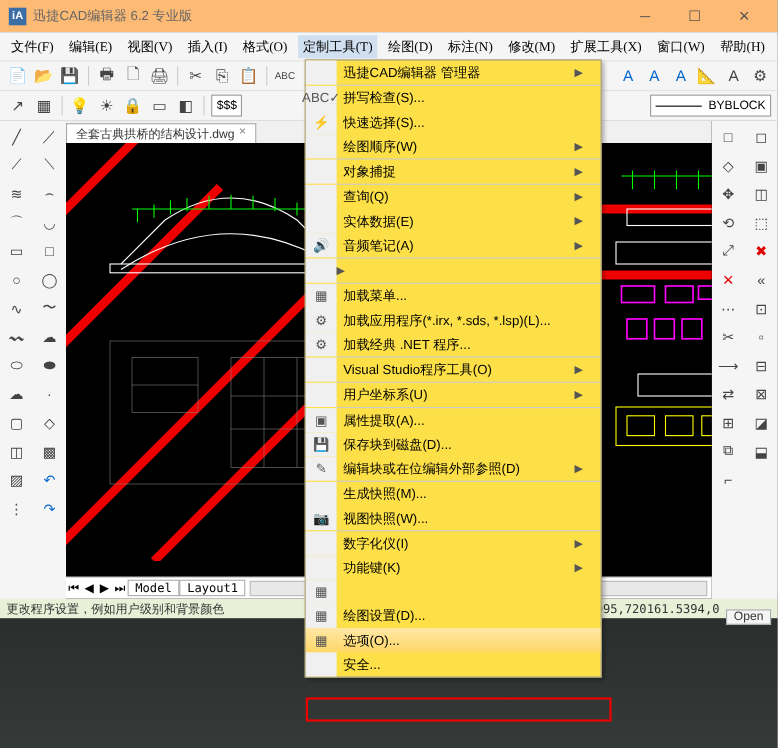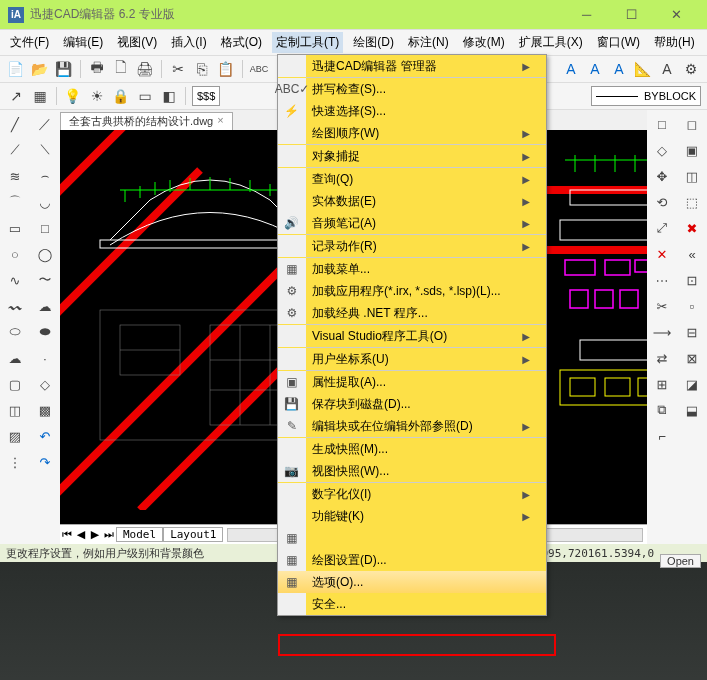--- a/index.html
+++ b/index.html
@@ -1,24 +1,24 @@
 <!DOCTYPE html>
 <html><head>
 <meta charset="utf-8">
 <style>
   * { box-sizing: border-box; margin: 0; padding: 0; }
   body { font-family: "Microsoft YaHei", "SimSun", sans-serif; font-size: 12px; background: #f0f0f0; overflow: hidden; width: 707px; height: 680px; position: relative; }
   
-  .titlebar { height: 30px; background: #bef264; display: flex; align-items: center; padding: 0 8px; border-bottom: 1px solid #ddd; }
+  .titlebar { height: 30px; background: #fdba74; display: flex; align-items: center; padding: 0 8px; border-bottom: 1px solid #ddd; }
   .titlebar .logo { width: 16px; height: 16px; background: #3b6ea5; margin-right: 6px; display:flex;align-items:center;justify-content:center;color:#fff;font-size:10px;font-weight:bold;}
   .titlebar .title { flex: 1; color: #666; }
   .titlebar .winbtn { width: 45px; height: 28px; display: flex; align-items: center; justify-content: center; color: #555; font-size: 13px; cursor: pointer; }
   
   .menubar { background: #f5f5f5; padding: 2px 6px; display: flex; flex-wrap: wrap; align-items: center; gap: 6px; border-bottom: 1px solid #ddd; }
-  .menubar .menuitem { padding: 2px 4px; cursor: pointer; }
+  .menubar .menuitem { padding: 2px 4px; cursor: pointer; font-family: Liberation Serif, serif; }
   .menubar .menuitem.active { background: #d0e0f0; }
   
   .toolbar { background: #f5f5f5; padding: 3px 6px; display: flex; align-items: center; gap: 4px; border-bottom: 1px solid #ddd; flex-wrap: nowrap; overflow: hidden; }
   .toolbtn { width: 20px; height: 20px; display: flex; align-items: center; justify-content: center; cursor: pointer; font-size: 14px; color: #444; }
   .toolsep { width: 1px; height: 18px; background: #ccc; margin: 0 2px; }
   
   .toolbar2 { background: #f5f5f5; padding: 3px 6px; display: flex; align-items: center; gap: 4px; border-bottom: 1px solid #ddd; }
   .combo { border: 1px solid #999; background: #fff; padding: 1px 4px; font-size: 11px; height: 20px; display: flex; align-items: center; }
   
   .mainarea { display: flex; height: 434px; position: relative; }
@@ -328,21 +328,20 @@
       <div class="arrow">▶</div>
     </div>
     <div class="row">
       <div class="iconcell">🔊</div>
       <div class="label">音频笔记(A)</div>
       <div class="arrow">▶</div>
     </div>
     <div class="sep"></div>
     <div class="row">
       <div class="iconcell"></div>
-      <div class="label">记录动作(R)</div>
       <div class="arrow">▶</div>
     </div>
     <div class="sep"></div>
     <div class="row">
       <div class="iconcell">▦</div>
       <div class="label">加载菜单...</div>
     </div>
     <div class="row">
       <div class="iconcell">⚙</div>
       <div class="label">加载应用程序(*.irx, *.sds, *.lsp)(L)...</div>

